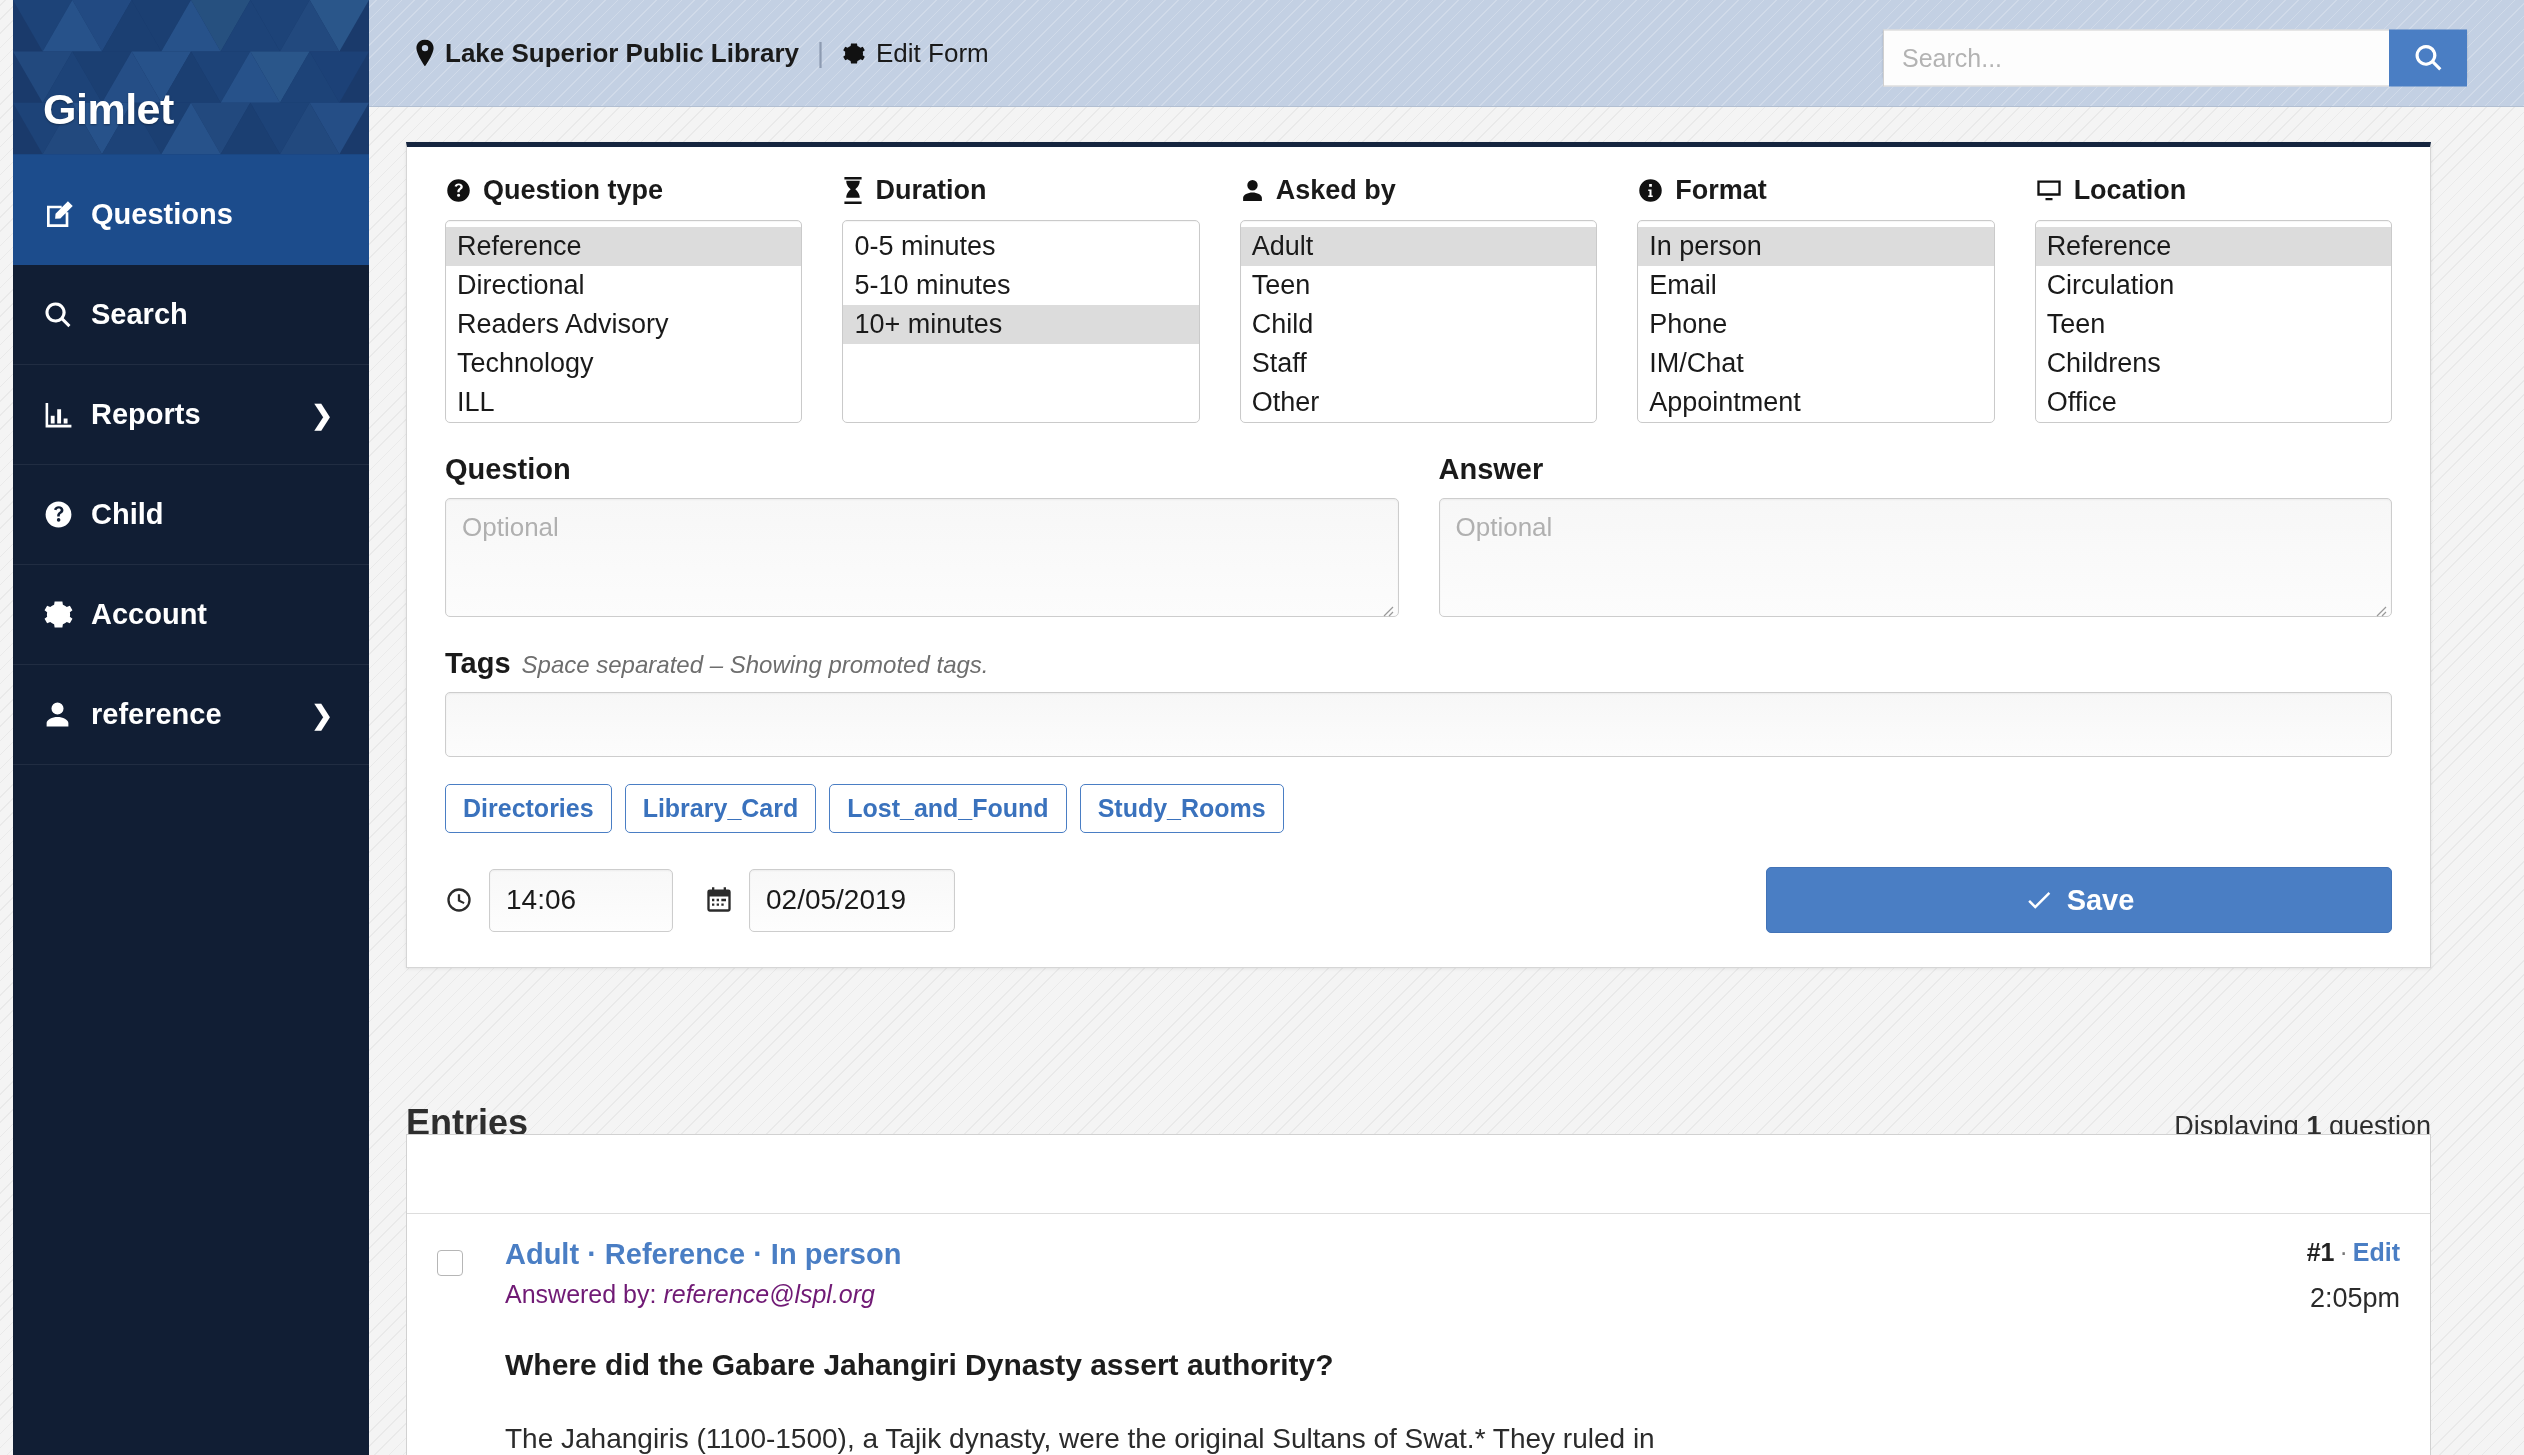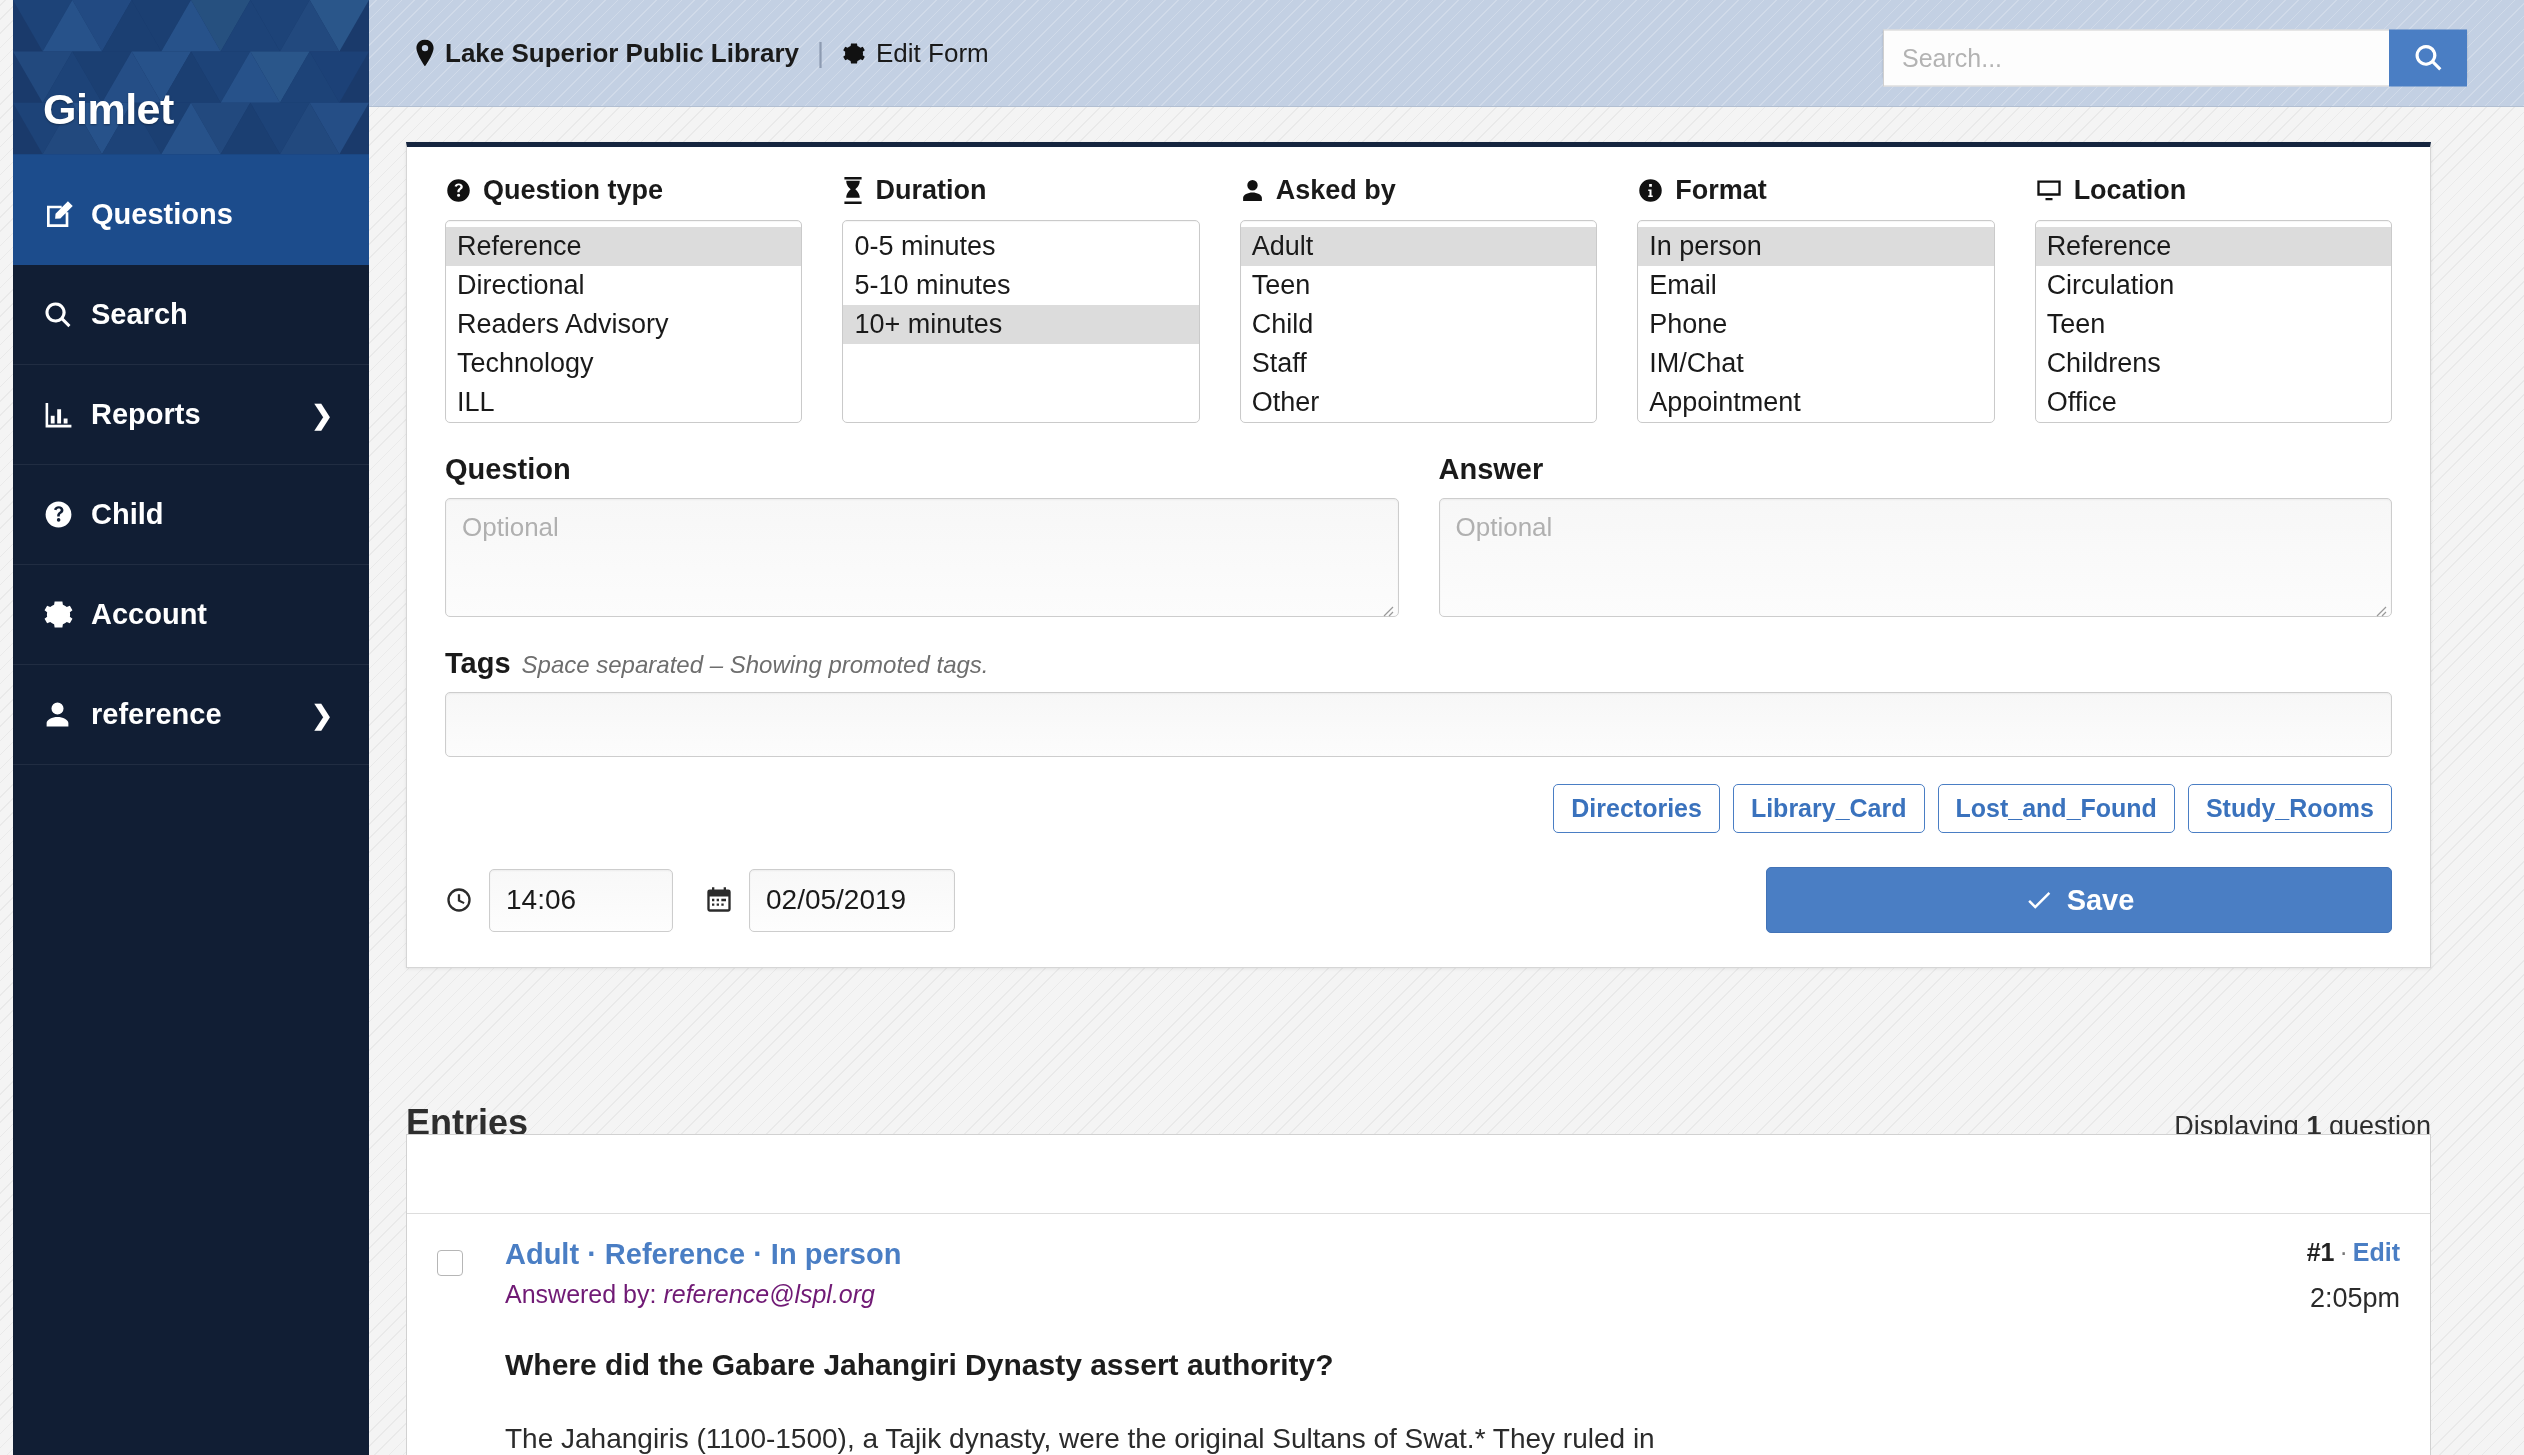--- a/index.html
+++ b/index.html
@@ -214,21 +214,21 @@
     width: 100%; height: 65px;
     border: 1px solid #cdcdcd;
     border-radius: 5px;
     background: linear-gradient(#f7f7f7, #fcfcfc);
     font-size: 27px; color: #1a1a1a;
     padding: 0 16px;
     font-family: "Liberation Sans", sans-serif;
     outline: none;
     box-shadow: inset 0 1px 2px rgba(0,0,0,0.05);
   }
-  .tag-btns { display: flex; gap: 13px; margin-top: 27px; justify-content: flex-end; }
+  .tag-btns { display: flex; gap: 13px; margin-top: 27px; }
   .tag-btn {
     border: 1px solid #4a7ec4;
     border-radius: 5px;
     background: #ffffff;
     color: #3a72bd;
     font-size: 25px;
     font-weight: bold;
     padding: 9px 17px;
     cursor: pointer;
     font-family: "Liberation Sans", sans-serif;

